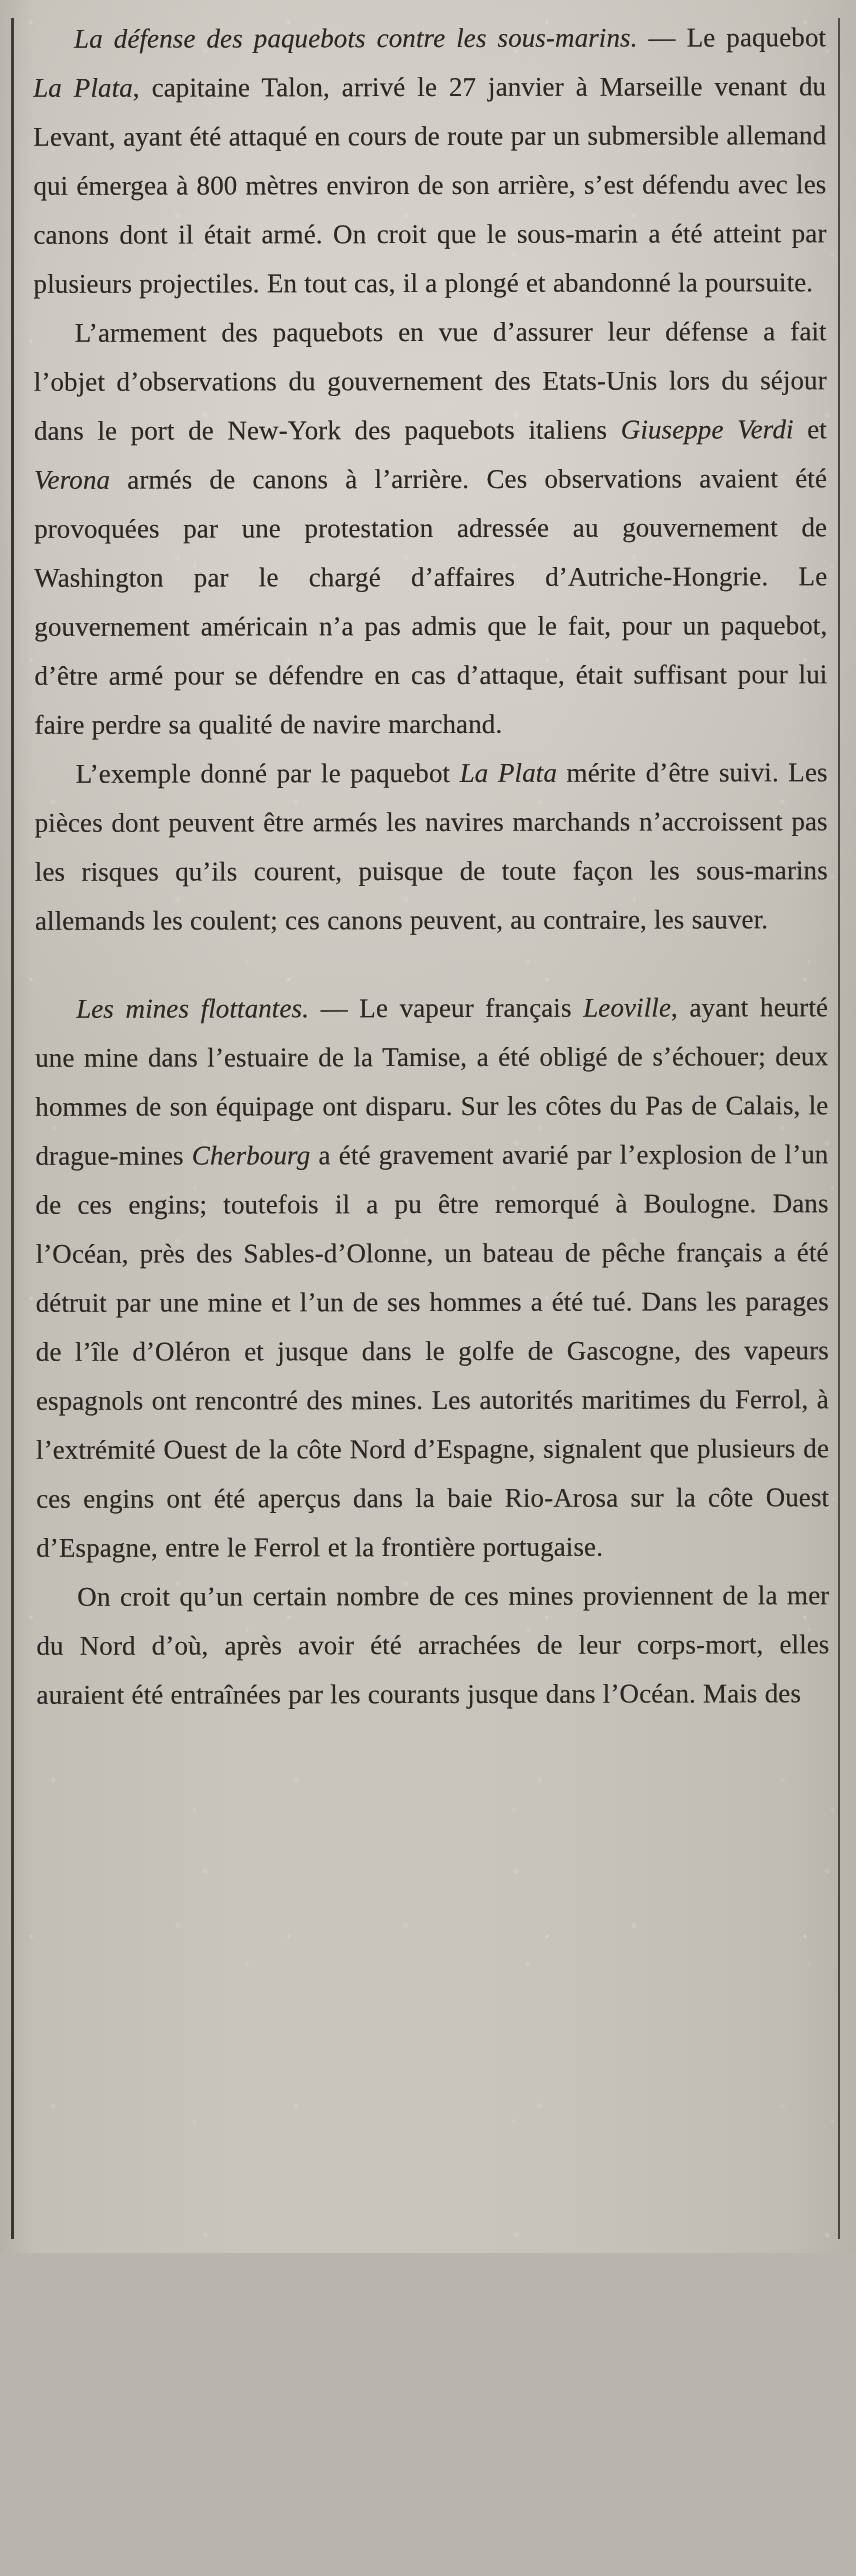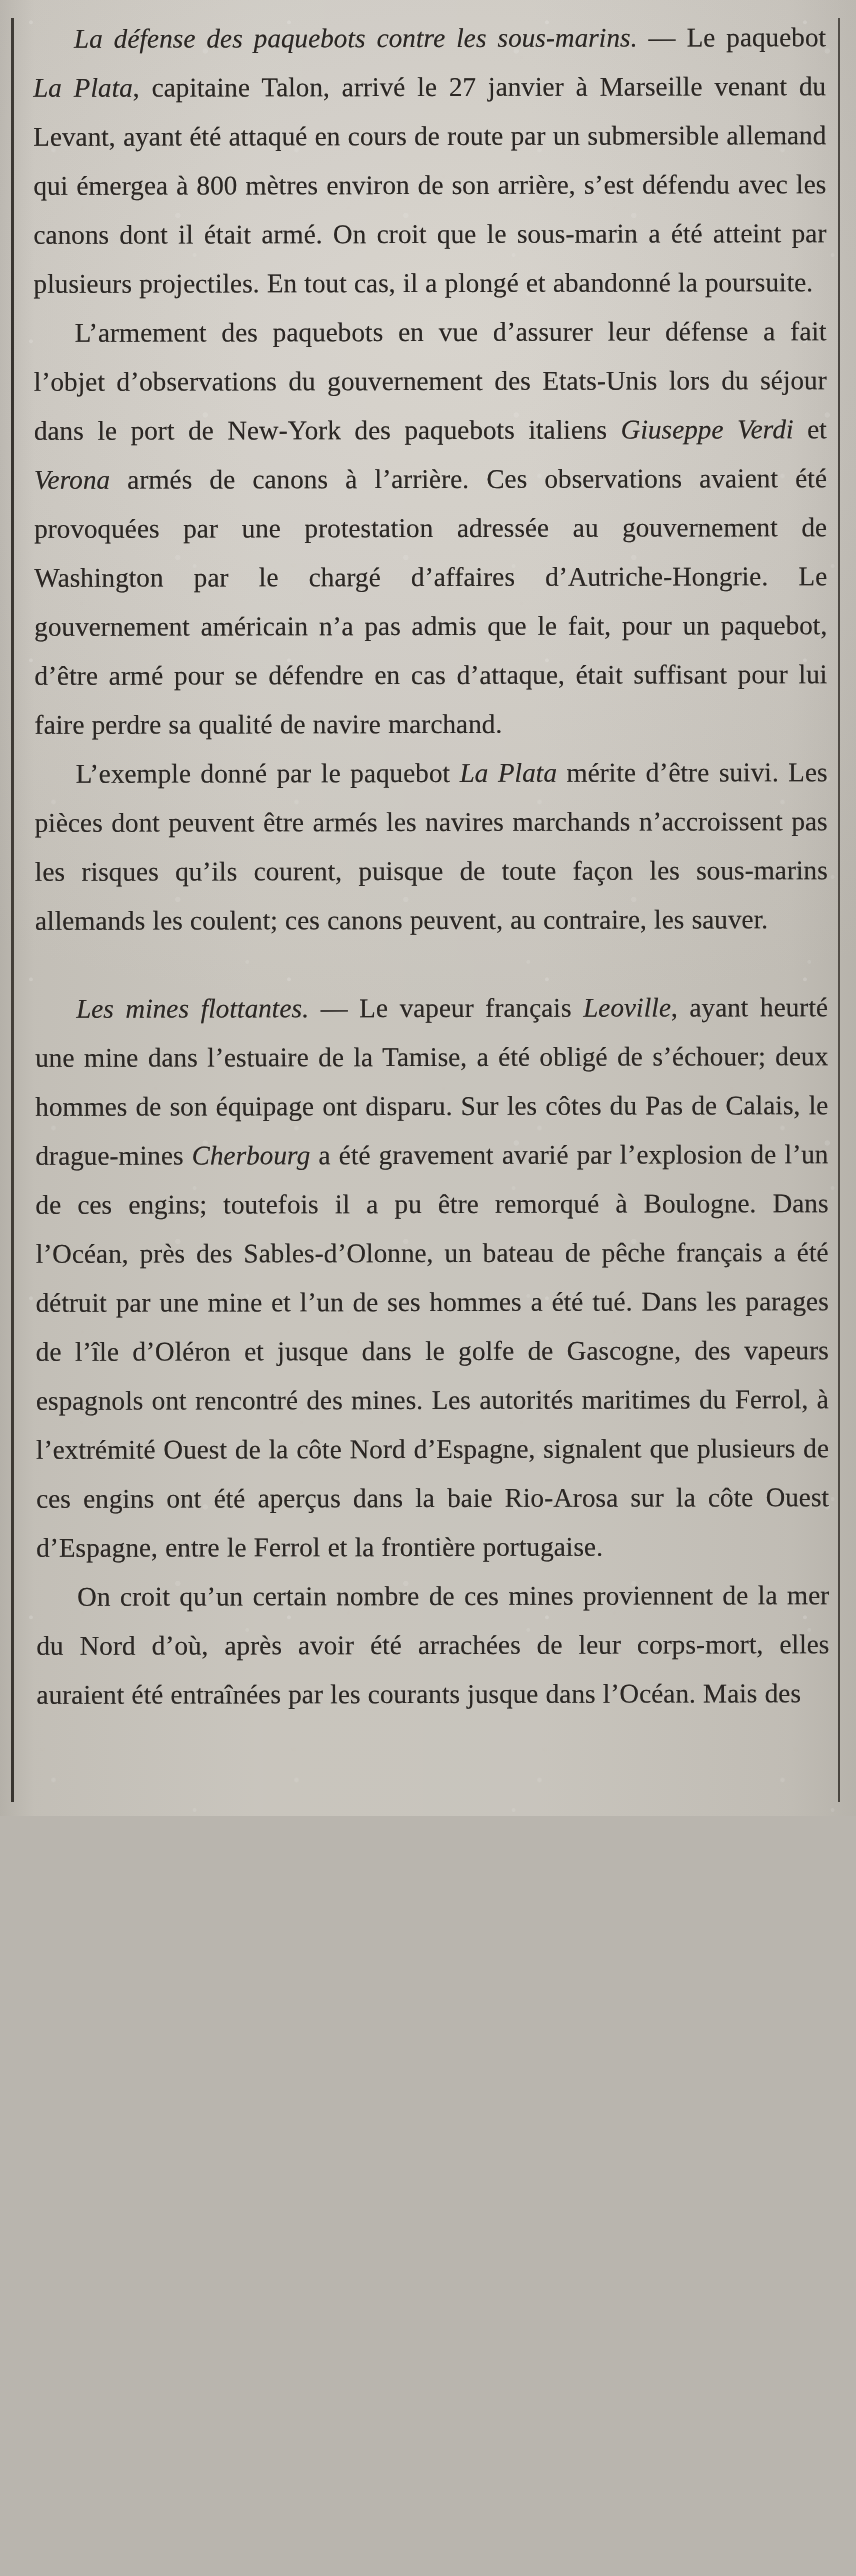--- a/index.html
+++ b/index.html
@@ -6,21 +6,21 @@
   html, body {
     margin: 0;
     padding: 0;
     background: #b9b5ae;
   }
 
   
   .scan-page {
     position: relative;
     width: 856px;
-    height: 1816px;
+    height: 2253px;
     overflow: hidden;
     background:
       radial-gradient(ellipse 1063px 683px at 52% 18%, #d6d2cb 0%, #cfcbc4 45%, #c6c2ba 100%);
     font-family: "Liberation Serif", "DejaVu Serif", serif;
     box-sizing: border-box;
   }
 
   
   .paper-grain {
     position: absolute;

